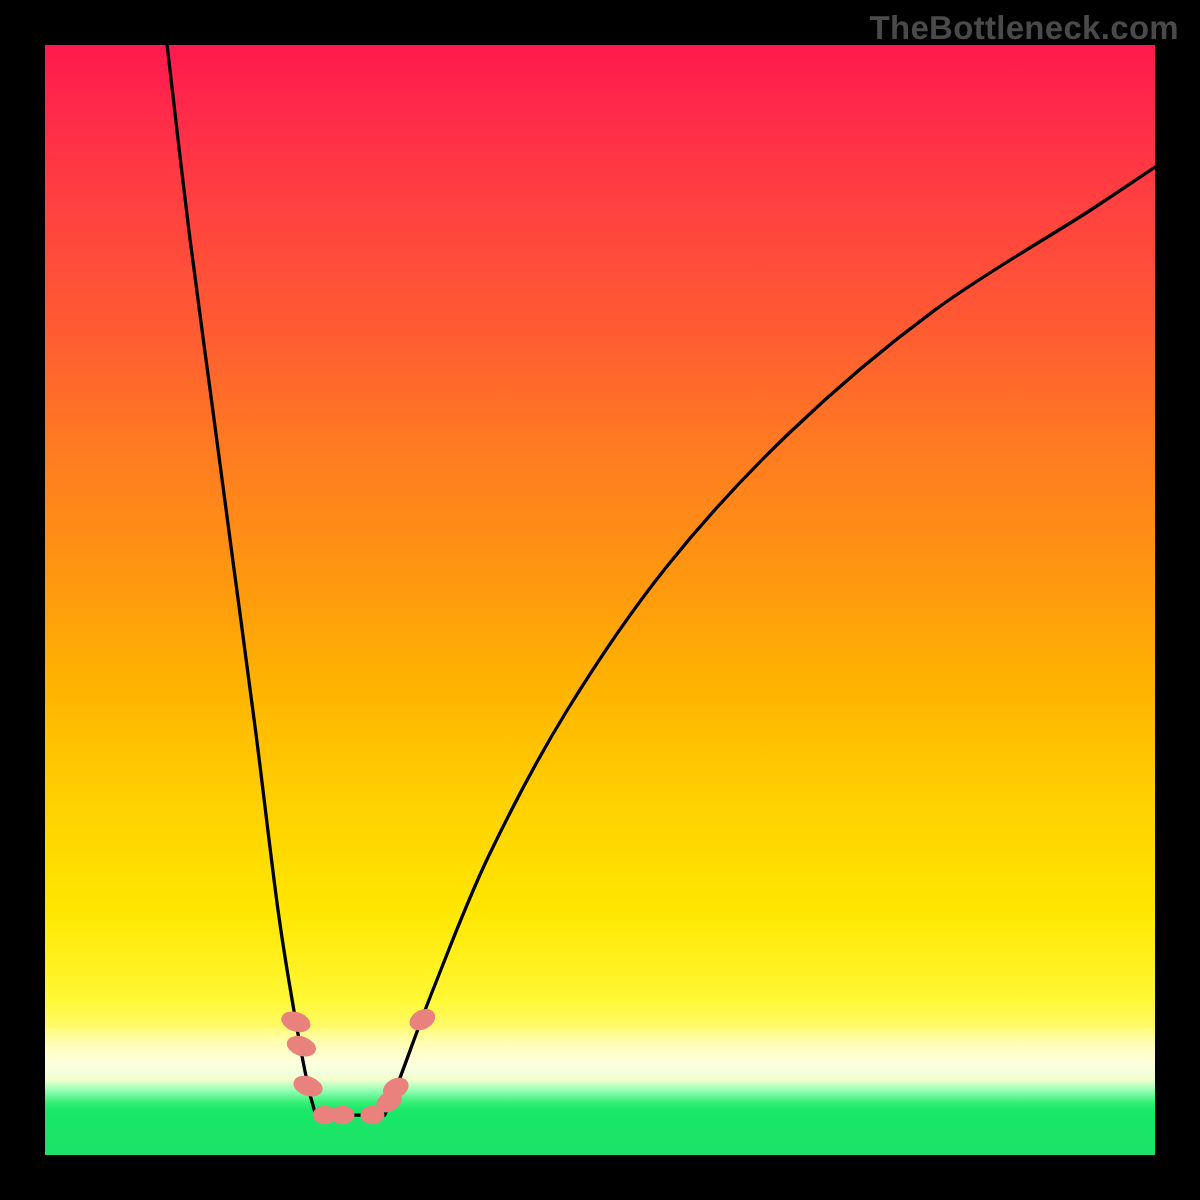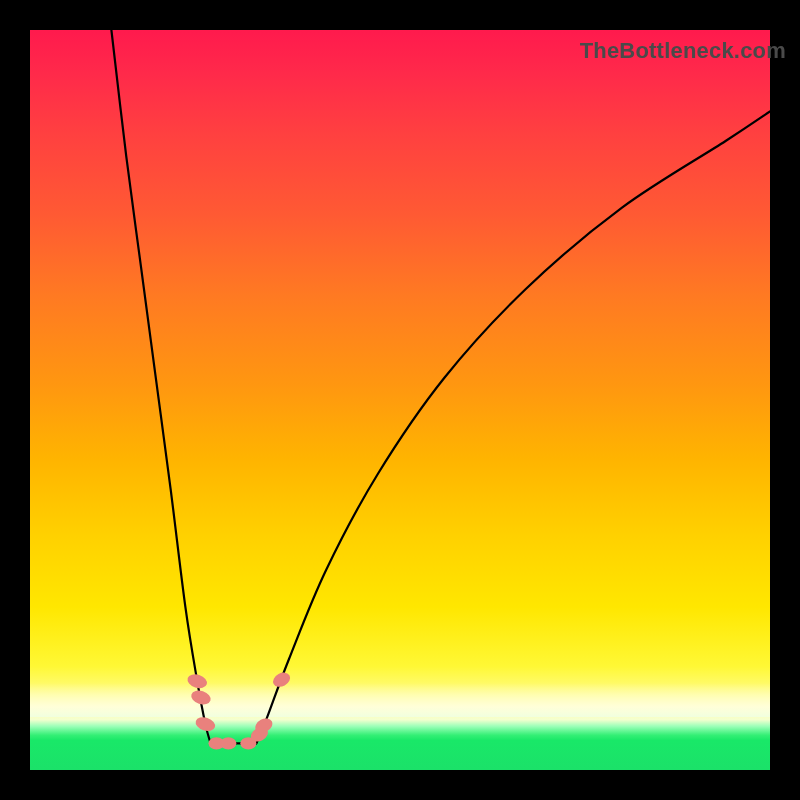--- a/index.html
+++ b/index.html
@@ -20,21 +20,20 @@
   }
   .watermark {
     position: absolute;
     top: 6px;
     right: 14px;
     color: #4a4a4a;
     font-size: 22px;
     font-weight: 600;
     letter-spacing: 0.2px;
     z-index: 5;
-    margin-top: 32px;
   }
   .plot-area {
     position: absolute;
     left: 30px;
     top: 30px;
     width: 740px;
     height: 740px;
     overflow: hidden;
   }
   

